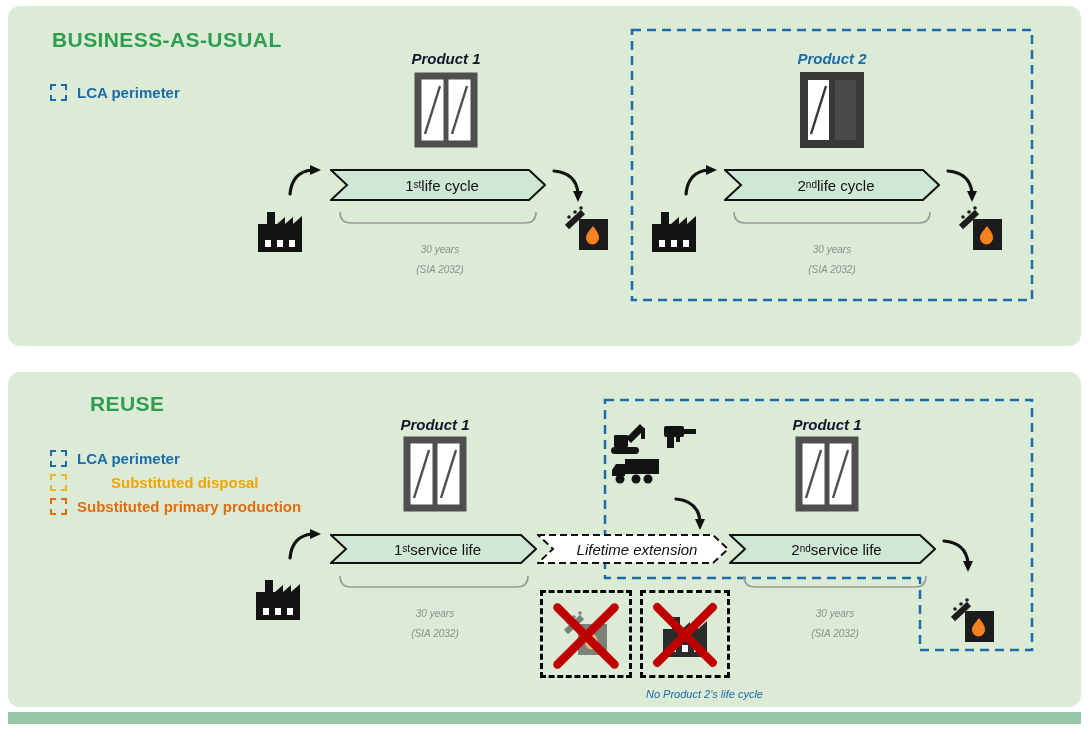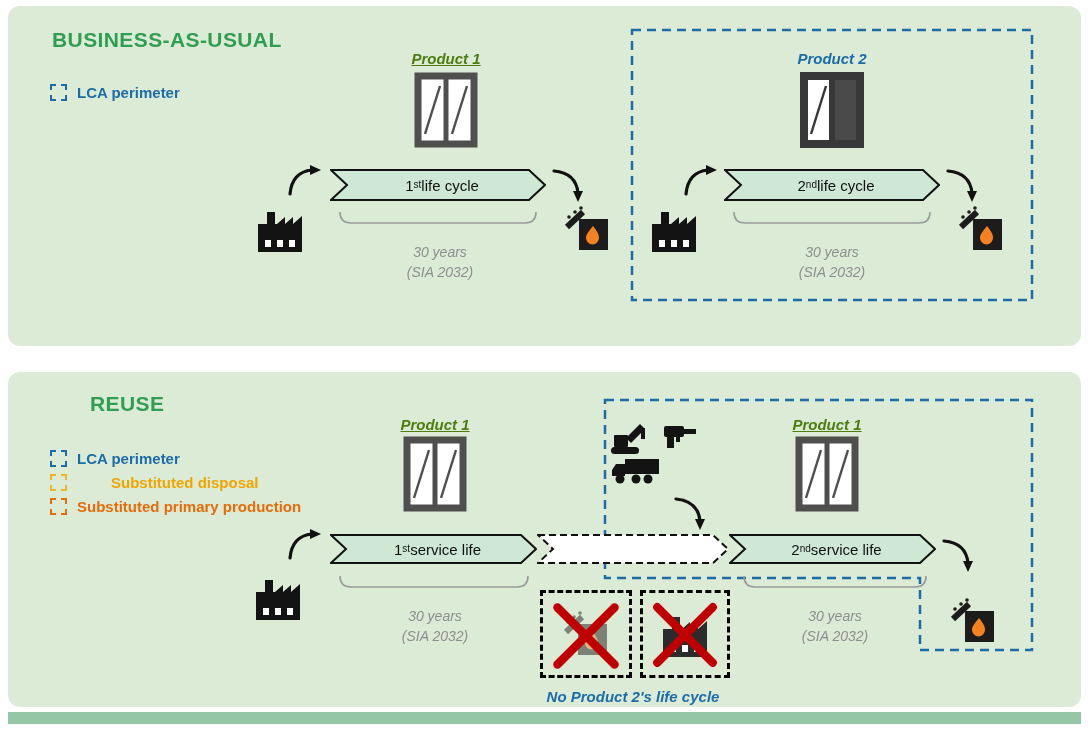--- a/index.html
+++ b/index.html
@@ -7,28 +7,28 @@
   .canvas{position:relative;width:1089px;height:730px;background:#fff;overflow:hidden;}
   .panel{position:absolute;background:#dcebd6;border-radius:12px;}
   .abs{position:absolute;}
   .title{position:absolute;font-weight:700;font-size:21px;letter-spacing:.4px;color:#2f9e50;}
   .legend-item{position:absolute;display:flex;align-items:center;gap:10px;font-weight:700;font-size:15px;white-space:nowrap;}
   .swatch{width:13px;height:13px;border:2px dashed;flex:none;background:transparent;}
   .c-blue{color:#1b6ca8;}  .b-blue{border-color:#1b6ca8;}
   .c-yellow{color:#f0a500;gap:44px;} .b-yellow{border-color:#f0b429;}
   .c-orange{color:#e46c0a;text-align:right;} .b-orange{border-color:#e46c0a;}
   .product-label{position:absolute;width:200px;text-align:center;font-style:italic;font-weight:700;font-size:15px;white-space:nowrap;}
-  .red{color:#4d7c0f;text-decoration:underline;}
+  .red{color:#0f172a;}
   .banner{position:absolute;}
   .banner svg{position:absolute;left:0;top:0;}
   .banner .lbl{position:absolute;left:16px;right:8px;top:0;bottom:0;display:flex;align-items:center;justify-content:center;font-size:15px;color:#111;white-space:nowrap;}
   .banner .lbl.it{font-style:italic;}
   sup{font-size:10px;line-height:0;}
-  .gray-txt{position:absolute;width:200px;text-align:center;font-style:italic;font-size:14px;color:#8e8e8e;white-space:nowrap;}
-  .no-p2{position:absolute;width:260px;text-align:center;font-style:italic;font-weight:700;font-size:15px;color:#1b6ca8;white-space:nowrap;}
+  .gray-txt{position:absolute;width:200px;text-align:center;font-style:italic;font-size:10px;color:#8e8e8e;white-space:nowrap;}
+  .no-p2{position:absolute;width:260px;text-align:right;font-style:italic;font-weight:400;font-size:11px;color:#1b6ca8;white-space:nowrap;}
   .crossbox{position:absolute;border:3px dashed;display:flex;align-items:center;justify-content:center;}
   .crossbox .xover{position:absolute;left:6px;top:6px;right:6px;bottom:6px;}
   .dim{opacity:.5;}
   .strip{position:absolute;background:#95c7a6;}
   .icon{display:block;}
 </style>
 </head>
 <body>
 
 <div class="canvas">
@@ -232,20 +232,21 @@
           <span>1</span>
           <sup>st</sup>
           <span> service life</span>
         </div>
     </div>
 
     <div class="banner" style="left:529px;top:162px;width:192px;height:30px;">
       <svg width="192" height="30" viewBox="0 0 192 30">
           <polygon points="1,1 176,1 191,15 176,29 1,29 16,15" fill="#ffffff" stroke="#111" stroke-width="2" stroke-dasharray="7 4"></polygon>
         </svg>
+      <div class="lbl it">Lifetime extension</div>
     </div>
 
     <div class="banner" style="left:721px;top:162px;width:207px;height:30px;">
       <svg width="207" height="30" viewBox="0 0 207 30">
           <polygon points="1,1 191,1 206,15 191,29 1,29 16,15" fill="#cfe8d6" stroke="#111" stroke-width="2"></polygon>
         </svg>
       <div class="lbl">
           <span>2</span>
           <sup>nd</sup>
           <span> service life</span>

